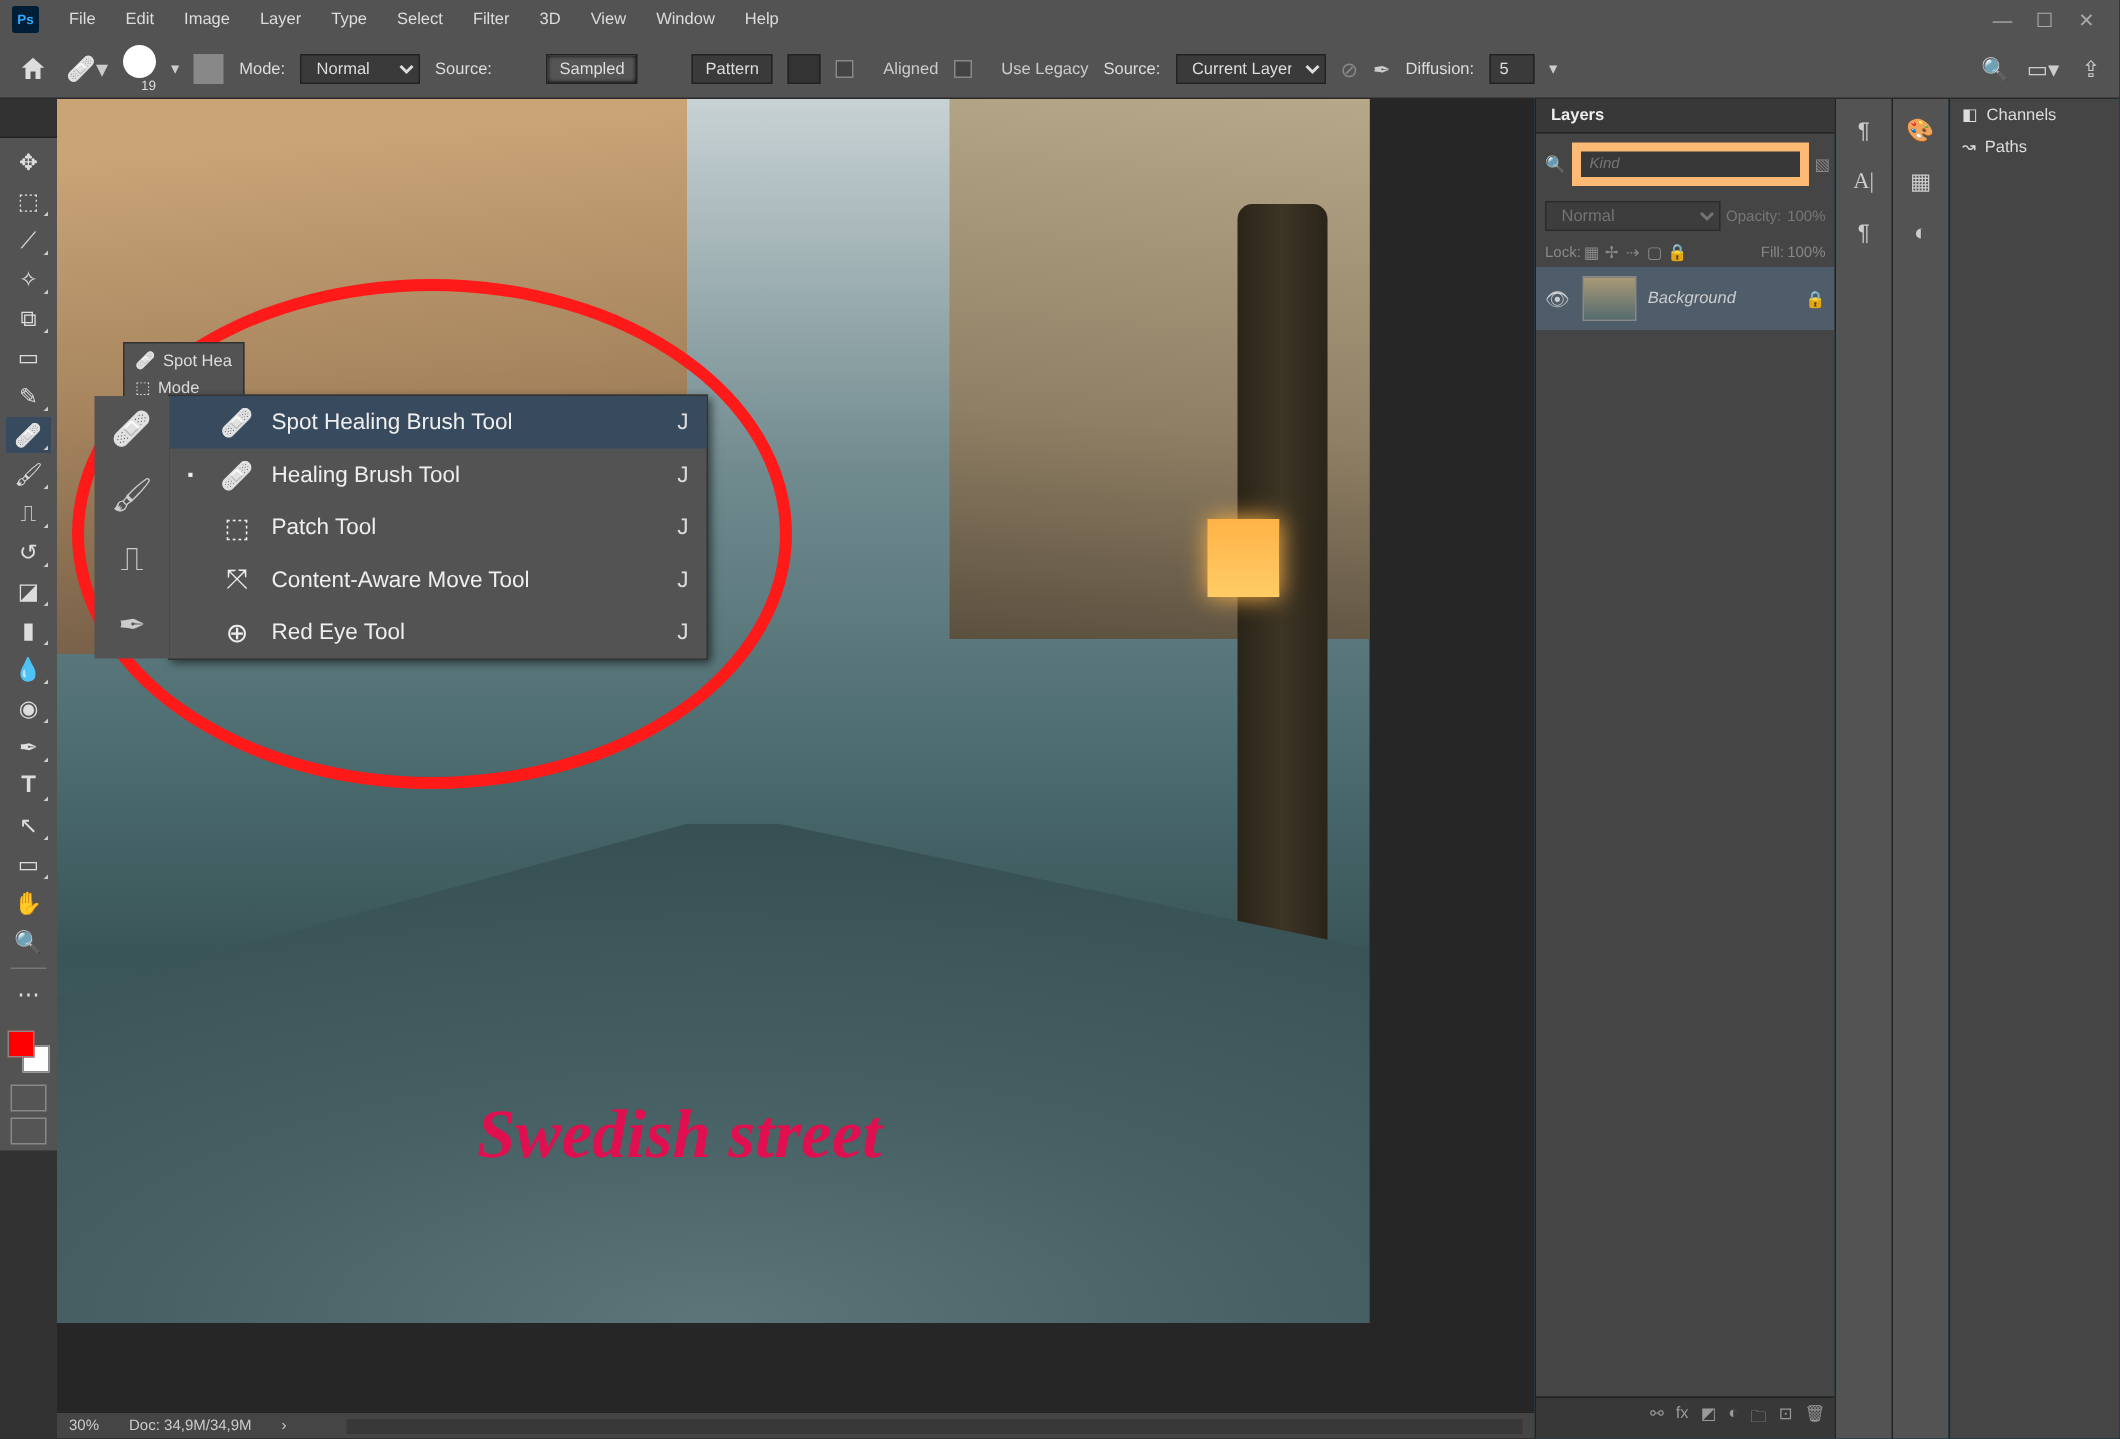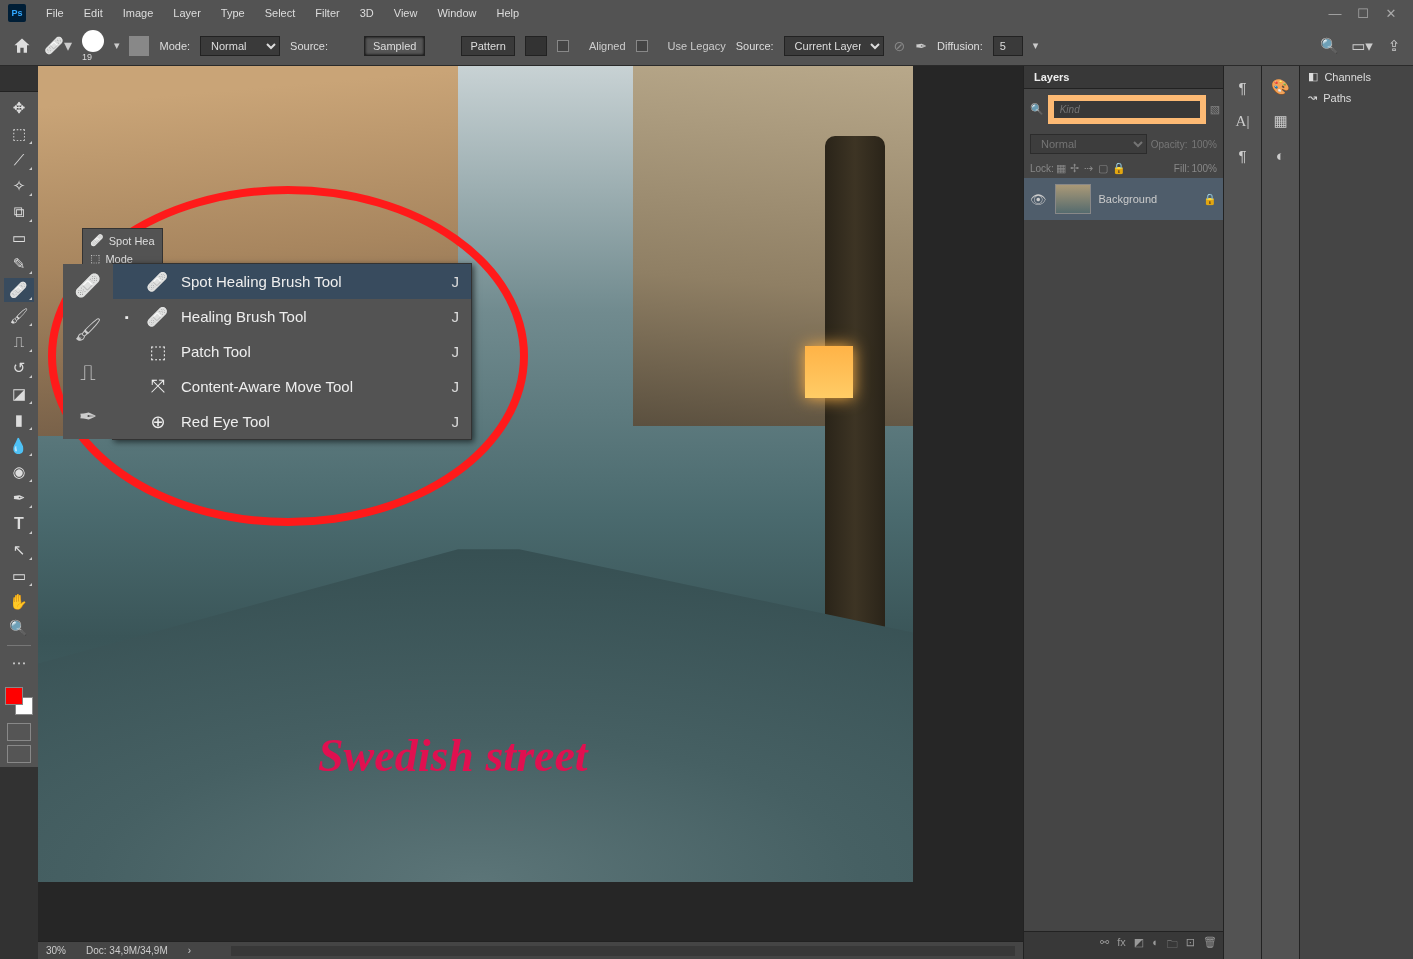--- a/index.html
+++ b/index.html
@@ -10,21 +10,21 @@
 .ps-logo { width: 18px; height: 18px; background: #001e36; color: #31a8ff; font-size: 9px; font-weight: bold; display: flex; align-items: center; justify-content: center; border-radius: 2px; margin-right: 12px; }
 .menu-bar { display: flex; gap: 4px; }
 .menu-item { padding: 2px 8px; color: #ddd; cursor: pointer; }
 .window-controls { margin-left: auto; display: flex; gap: 16px; padding-right: 8px; }
 .win-btn { width: 12px; height: 12px; display: flex; align-items: center; justify-content: center; color: #aaa; font-size: 13px; cursor: pointer; }
 
 
 .options-bar { height: 40px; background: #535353; display: flex; align-items: center; padding: 0 10px; gap: 10px; border-bottom: 1px solid #2a2a2a; }
 .home-btn { width: 24px; height: 24px; display: flex; align-items: center; justify-content: center; }
 .brush-preview { width: 22px; height: 22px; background: #fff; border-radius: 50%; }
-.brush-size-wrap { display: flex; flex-direction: column; align-items: flex-start; font-size: 9px; color: #ddd; }
+.brush-size-wrap { display: flex; flex-direction: column; align-items: flex-end; font-size: 9px; color: #ddd; }
 .dark-input { background: #3a3a3a; border: 1px solid #222; color: #ddd; padding: 2px 6px; font-size: 11px; height: 20px; }
 .opt-label { color: #ddd; font-size: 11px; }
 .opt-btn { background: #3a3a3a; border: 1px solid #222; padding: 3px 8px; color: #ddd; font-size: 11px; margin-left: 26px; }
 .opt-btn.active { background: #555; box-shadow: inset 0 0 3px #000; }
 .checkbox-wrap { display: flex; align-items: center; gap: 20px; }
 .checkbox { width: 12px; height: 12px; border: 1px solid #888; background: #444; }
 .right-icons { margin-left: auto; display: flex; gap: 14px; align-items: center; }
 .right-icon { width: 18px; height: 18px; color: #ccc; font-size: 15px; display: flex; align-items: center; justify-content: center; }
 
 
@@ -83,21 +83,21 @@
 .layers-search { padding: 6px; display: flex; gap: 4px; align-items: center; }
 .layers-search input { flex: 1; background: #383838; border: 6px solid #fdba74; color: #aaa; padding: 3px 6px; font-size: 10px; font-style: italic; }
 .filter-ic { width: 14px; height: 14px; color: #888; font-size: 11px; }
 .blend-row { display: flex; padding: 4px 6px; gap: 4px; align-items: center; font-size: 10px; color: #777; }
 .blend-row .dark-input { flex: 1; color: #888; }
 .lock-row { display: flex; padding: 4px 6px; gap: 2px; align-items: center; font-size: 10px; color: #888; }
 .lock-icon { width: 12px; height: 12px; font-size: 11px; }
 .layer-item { display: flex; align-items: center; padding: 6px; gap: 8px; background: #4f5d6b; }
 .layer-vis { font-size: 13px; }
 .layer-thumb { width: 36px; height: 30px; background: linear-gradient(#aa9977,#556b6e); border: 1px solid #888; }
-.layer-name { font-size: 11px; flex: 1; }
+.layer-name { font-style: italic; font-size: 11px; flex: 1; }
 .layer-lock { font-size: 11px; color: #aaa; }
 .panel-footer { margin-top: auto; display: flex; justify-content: flex-end; padding: 4px 6px; gap: 8px; background: #383838; border-top: 1px solid #222; }
 .pf-icon { font-size: 11px; color: #999; }
 .side-label { display: flex; align-items: center; gap: 6px; padding: 4px 8px; font-size: 11px; color: #ddd; cursor: pointer; }
 
 
 .status-bar { position: absolute; bottom: 0; left: 38px; right: 390px; height: 18px; background: #454545; display: flex; align-items: center; padding: 0 8px; font-size: 10px; color: #ccc; gap: 20px; border-top: 1px solid #222; }
 .scroll-track { flex: 1; height: 10px; background: #383838; margin-left: 20px; position: relative; }
 </style>
 </head>

